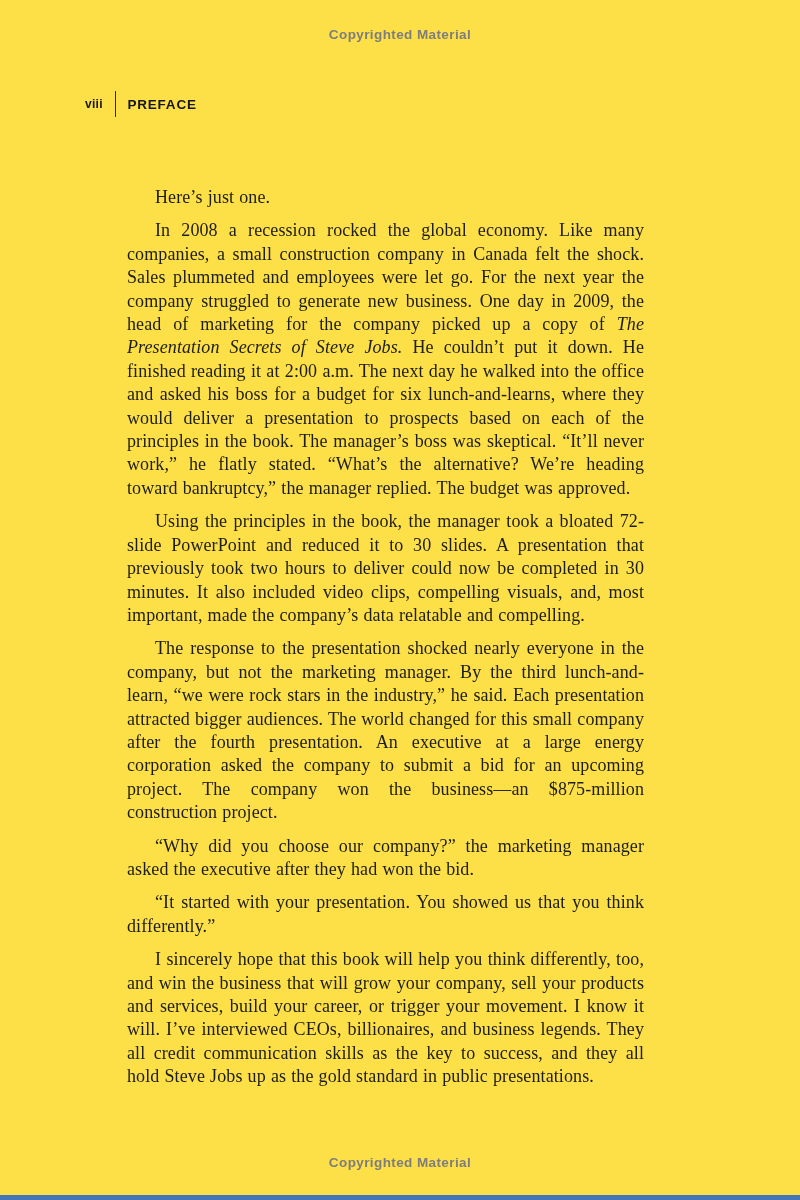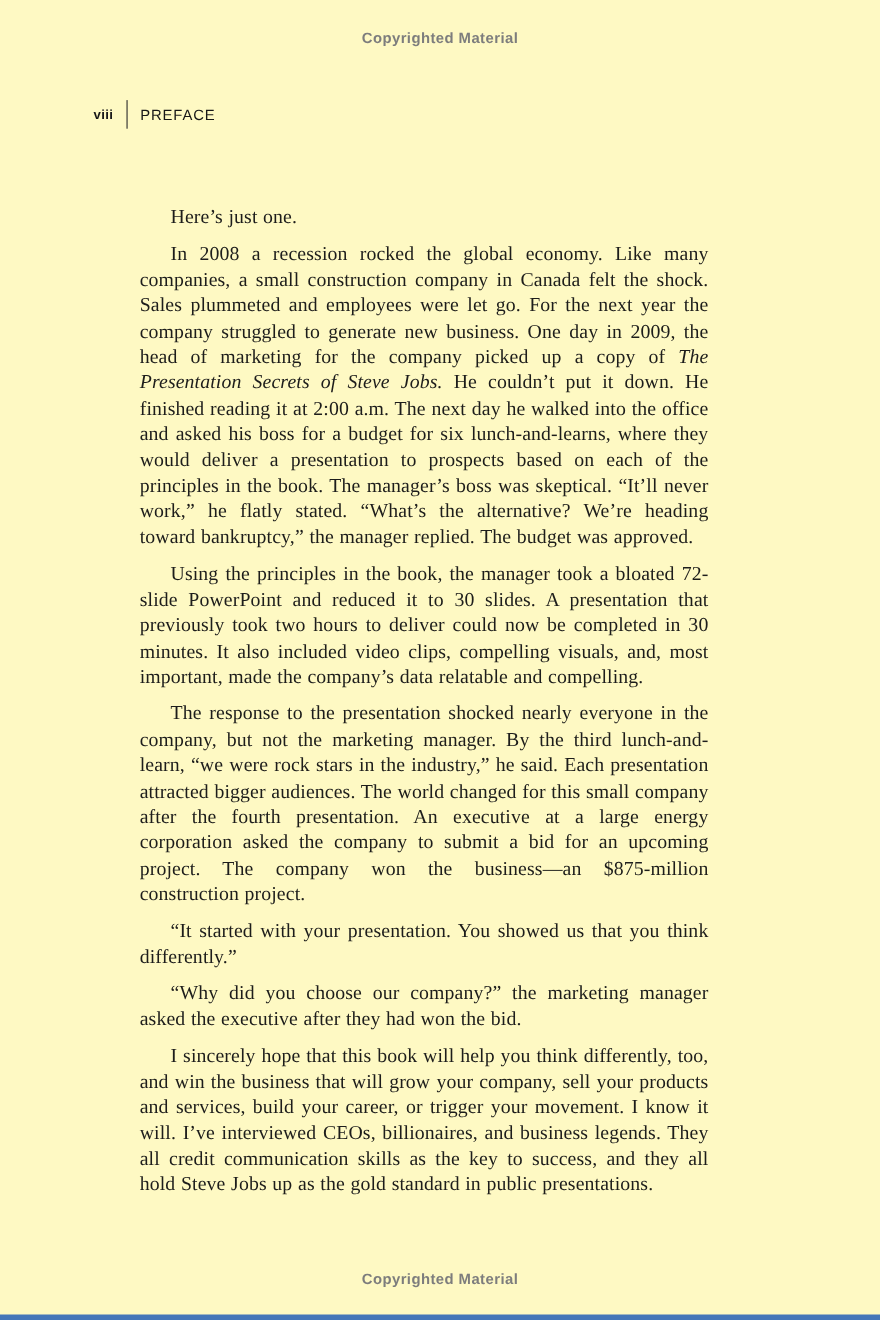--- a/index.html
+++ b/index.html
@@ -4,21 +4,21 @@
 <style>
   html, body {
     margin: 0;
     padding: 0;
     background: #ffffff;
   }
   .page {
     position: relative;
     width: 800px;
     height: 1200px;
-    background: #fef9c3;
+    background: #fde047;
     overflow: hidden;
     font-family: "Liberation Serif", serif;
   }
   .watermark {
     position: absolute;
     left: 0;
     width: 100%;
     text-align: center;
     font-family: "Liberation Sans", sans-serif;
     font-size: 13.5px;
@@ -45,21 +45,21 @@
     letter-spacing: 0.3px;
   }
   .header-divider {
     width: 1.5px;
     height: 26px;
     background: #2a2a2a;
     margin: 0 11px 0 12px;
   }
   .section-title {
     font-size: 13.5px;
-    font-weight: 400;
+    font-weight: 700;
     letter-spacing: 0.8px;
   }
 
   .body-text {
     position: absolute;
     left: 117px;
     top: 176px;
     width: 537px;
     color: #1d1d1b;
   }
@@ -96,22 +96,22 @@
     <span class="page-number">viii</span>
     <span class="header-divider"></span>
     <span class="section-title">PREFACE</span>
   </div>
 
   <div class="body-text">
       <p><span>Here’s just one.</span></p>
       <p><span>In 2008 a recession rocked the global economy. Like many companies, a small construction company in Canada felt the shock. Sales plummeted and employees were let go. For the next year the company struggled to generate new business. One day in 2009, the head of marketing for the company picked up a copy of </span><span class="italic">The Presentation Secrets of Steve Jobs.</span><span> He couldn’t put it down. He finished reading it at 2:00 a.m. The next day he walked into the office and asked his boss for a budget for six lunch-and-learns, where they would deliver a presentation to prospects based on each of the principles in the book. The manager’s boss was skeptical. “It’ll never work,” he flatly stated. “What’s the alternative? We’re heading toward bankruptcy,” the manager replied. The budget was approved.</span></p>
       <p><span>Using the principles in the book, the manager took a bloated 72-slide PowerPoint and reduced it to 30 slides. A presentation that previously took two hours to deliver could now be completed in 30 minutes. It also included video clips, compelling visuals, and, most important, made the company’s data relatable and compelling.</span></p>
       <p><span>The response to the presentation shocked nearly everyone in the company, but not the marketing manager. By the third lunch-and-learn, “we were rock stars in the industry,” he said. Each presentation attracted bigger audiences. The world changed for this small company after the fourth presentation. An executive at a large energy corporation asked the company to submit a bid for an upcoming project. The company won the business—an $875-million construction project.</span></p>
+      <p><span>“Why did you choose our company?” the marketing manager asked the executive after they had won the bid.</span></p>
       <p><span>“It started with your presentation. You showed us that you think differently.”</span></p>
-      <p><span>“Why did you choose our company?” the marketing manager asked the executive after they had won the bid.</span></p>
       <p><span>I sincerely hope that this book will help you think differently, too, and win the business that will grow your company, sell your products and services, build your career, or trigger your movement. I know it will. I’ve interviewed CEOs, billionaires, and business legends. They all credit communication skills as the key to success, and they all hold Steve Jobs up as the gold standard in public presentations.</span></p>
     </div>
 
   <div class="watermark bottom">Copyrighted Material</div>
 
   <div class="bottom-edge-bar"></div>
 
 </div>
 
 </body></html>

